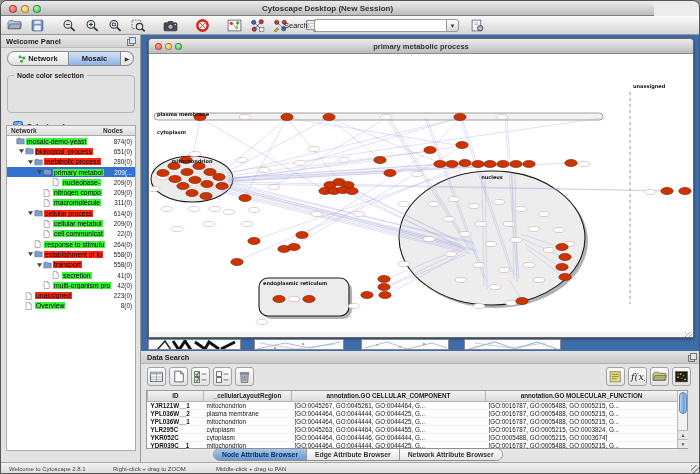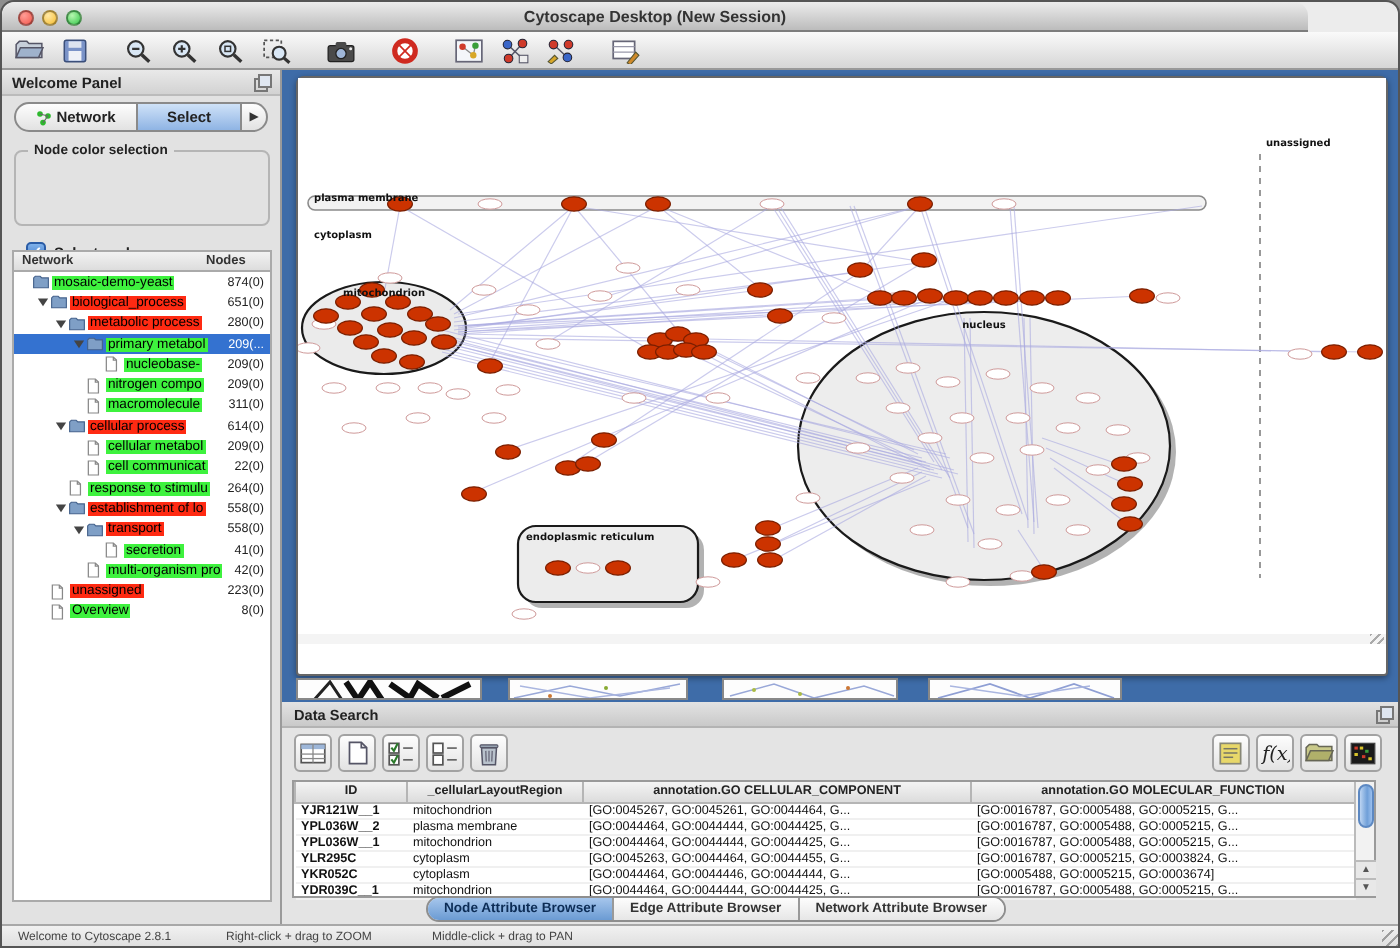--- a/index.html
+++ b/index.html
@@ -213,20 +213,34 @@
         </div>
         <div class="tbtn gap">
           <svg viewBox="0 0 14 12" width="15" height="13">
             <rect x="1.5" y="1.5" width="10" height="8" fill="#fff" stroke="#667" stroke-width="0.8"></rect>
             <line x1="1.5" y1="4" x2="11.5" y2="4" stroke="#99a" stroke-width="0.6"></line>
             <line x1="1.5" y1="6.5" x2="11.5" y2="6.5" stroke="#99a" stroke-width="0.6"></line>
             <path d="M8 11.5 L12 6.5 13.5 8 9.5 12.5 Z" fill="#cf8a2a" stroke="#553" stroke-width="0.5"></path>
           </svg>
         </div>
       </span>
+    <span class="search-wrap">
+      <span class="search-label">Search:</span>
+      <input class="search-field" style="">
+      <span class="search-drop">▼</span>
+      <span class="search-opt">
+        <svg viewBox="0 0 14 12" width="15" height="13">
+            <rect x="2" y="1" width="8" height="10" fill="#fff" stroke="#667" stroke-width="0.8"></rect>
+            <line x1="4" y1="3.5" x2="8" y2="3.5" stroke="#99a" stroke-width="0.7"></line>
+            <line x1="4" y1="5" x2="8" y2="5" stroke="#99a" stroke-width="0.7"></line>
+            <circle cx="9.5" cy="8.5" r="2.6" fill="#8fa3bb" stroke="#445" stroke-width="0.7"></circle>
+            <circle cx="9.5" cy="8.5" r="0.9" fill="#dde"></circle>
+          </svg>
+      </span>
+    </span>
   </div>
 
   <div class="control-panel">
     <div class="cp-header">
       <div class="t">Welcome Panel</div>
       <svg class="float-ic" viewBox="0 0 9 9">
           <rect x="0.5" y="2.5" width="6" height="6" fill="none" stroke="#777" stroke-width="1"></rect>
           <rect x="2.5" y="0.5" width="6" height="6" fill="#dfe6f0" stroke="#777" stroke-width="1"></rect>
         </svg>
     </div>
@@ -235,21 +249,21 @@
         <svg width="8" height="8" viewBox="0 0 8 8">
             <circle cx="2" cy="2" r="1.4" fill="#2db82d"></circle>
             <circle cx="6" cy="3" r="1.4" fill="#2db82d"></circle>
             <circle cx="3.5" cy="6.3" r="1.4" fill="#2db82d"></circle>
             <line x1="2" y1="2" x2="6" y2="3" stroke="#666" stroke-width="0.6"></line>
             <line x1="6" y1="3" x2="3.5" y2="6.3" stroke="#666" stroke-width="0.6"></line>
           </svg>
         <span>Network</span>
       </div>
       <div class="cp-tab active">
-        <span>Select</span>
+        <span>Mosaic</span>
       </div>
       <div class="cp-tab-arrow">▶</div>
     </div>
     <div class="cp-group">
       <div class="cp-group-label">Node color selection</div>
     </div>
     <div class="cp-check">
       <div class="checkbox">✓</div>
       <span class="lab">Select nodes</span>
     </div>
@@ -460,20 +474,28 @@
             </svg>
           </span>
           <span class="lbl" style="background: rgb(62, 242, 62); max-width: 83px;">Overview</span>
           <span class="cnt">8(0)</span>
         </div>
       </div>
   </div>
 
   <div class="mdi">
     <div class="net-window">
+      <div class="net-titlebar">
+        <div class="net-lights">
+          <div class="light l-red"></div>
+          <div class="light l-yel"></div>
+          <div class="light l-grn"></div>
+        </div>
+        <div class="title">primary metabolic process</div>
+      </div>
       <div class="net-canvas">
         <svg id="graph-svg" viewBox="0 0 544 278" width="544" height="278">
             <rect x="5" y="59" width="449" height="7" rx="3.5" fill="#f2f2f2" stroke="#8a8a8a" stroke-width="0.8"></rect>
             <ellipse cx="43" cy="125" rx="41" ry="23" fill="#ebebeb" stroke="#1a1a1a" stroke-width="1.1"></ellipse>
             <ellipse cx="346" cy="187" rx="93" ry="67" fill="rgba(0,0,0,0.30)"></ellipse>
             <ellipse cx="343" cy="184" rx="93" ry="67" fill="#ededed" stroke="#1a1a1a" stroke-width="1.1"></ellipse>
             <rect x="113" y="227" width="90" height="38" rx="9" fill="rgba(0,0,0,0.30)"></rect>
             <rect x="110" y="224" width="90" height="38" rx="9" fill="#ececec" stroke="#1a1a1a" stroke-width="1.1"></rect>
             <line x1="481" y1="38" x2="481" y2="250" stroke="#999" stroke-width="1" stroke-dasharray="3 3"></line>
             <line x1="78" y1="124" x2="291" y2="110" stroke="#a9a9e0" stroke-width="0.6" opacity="0.6"></line>

